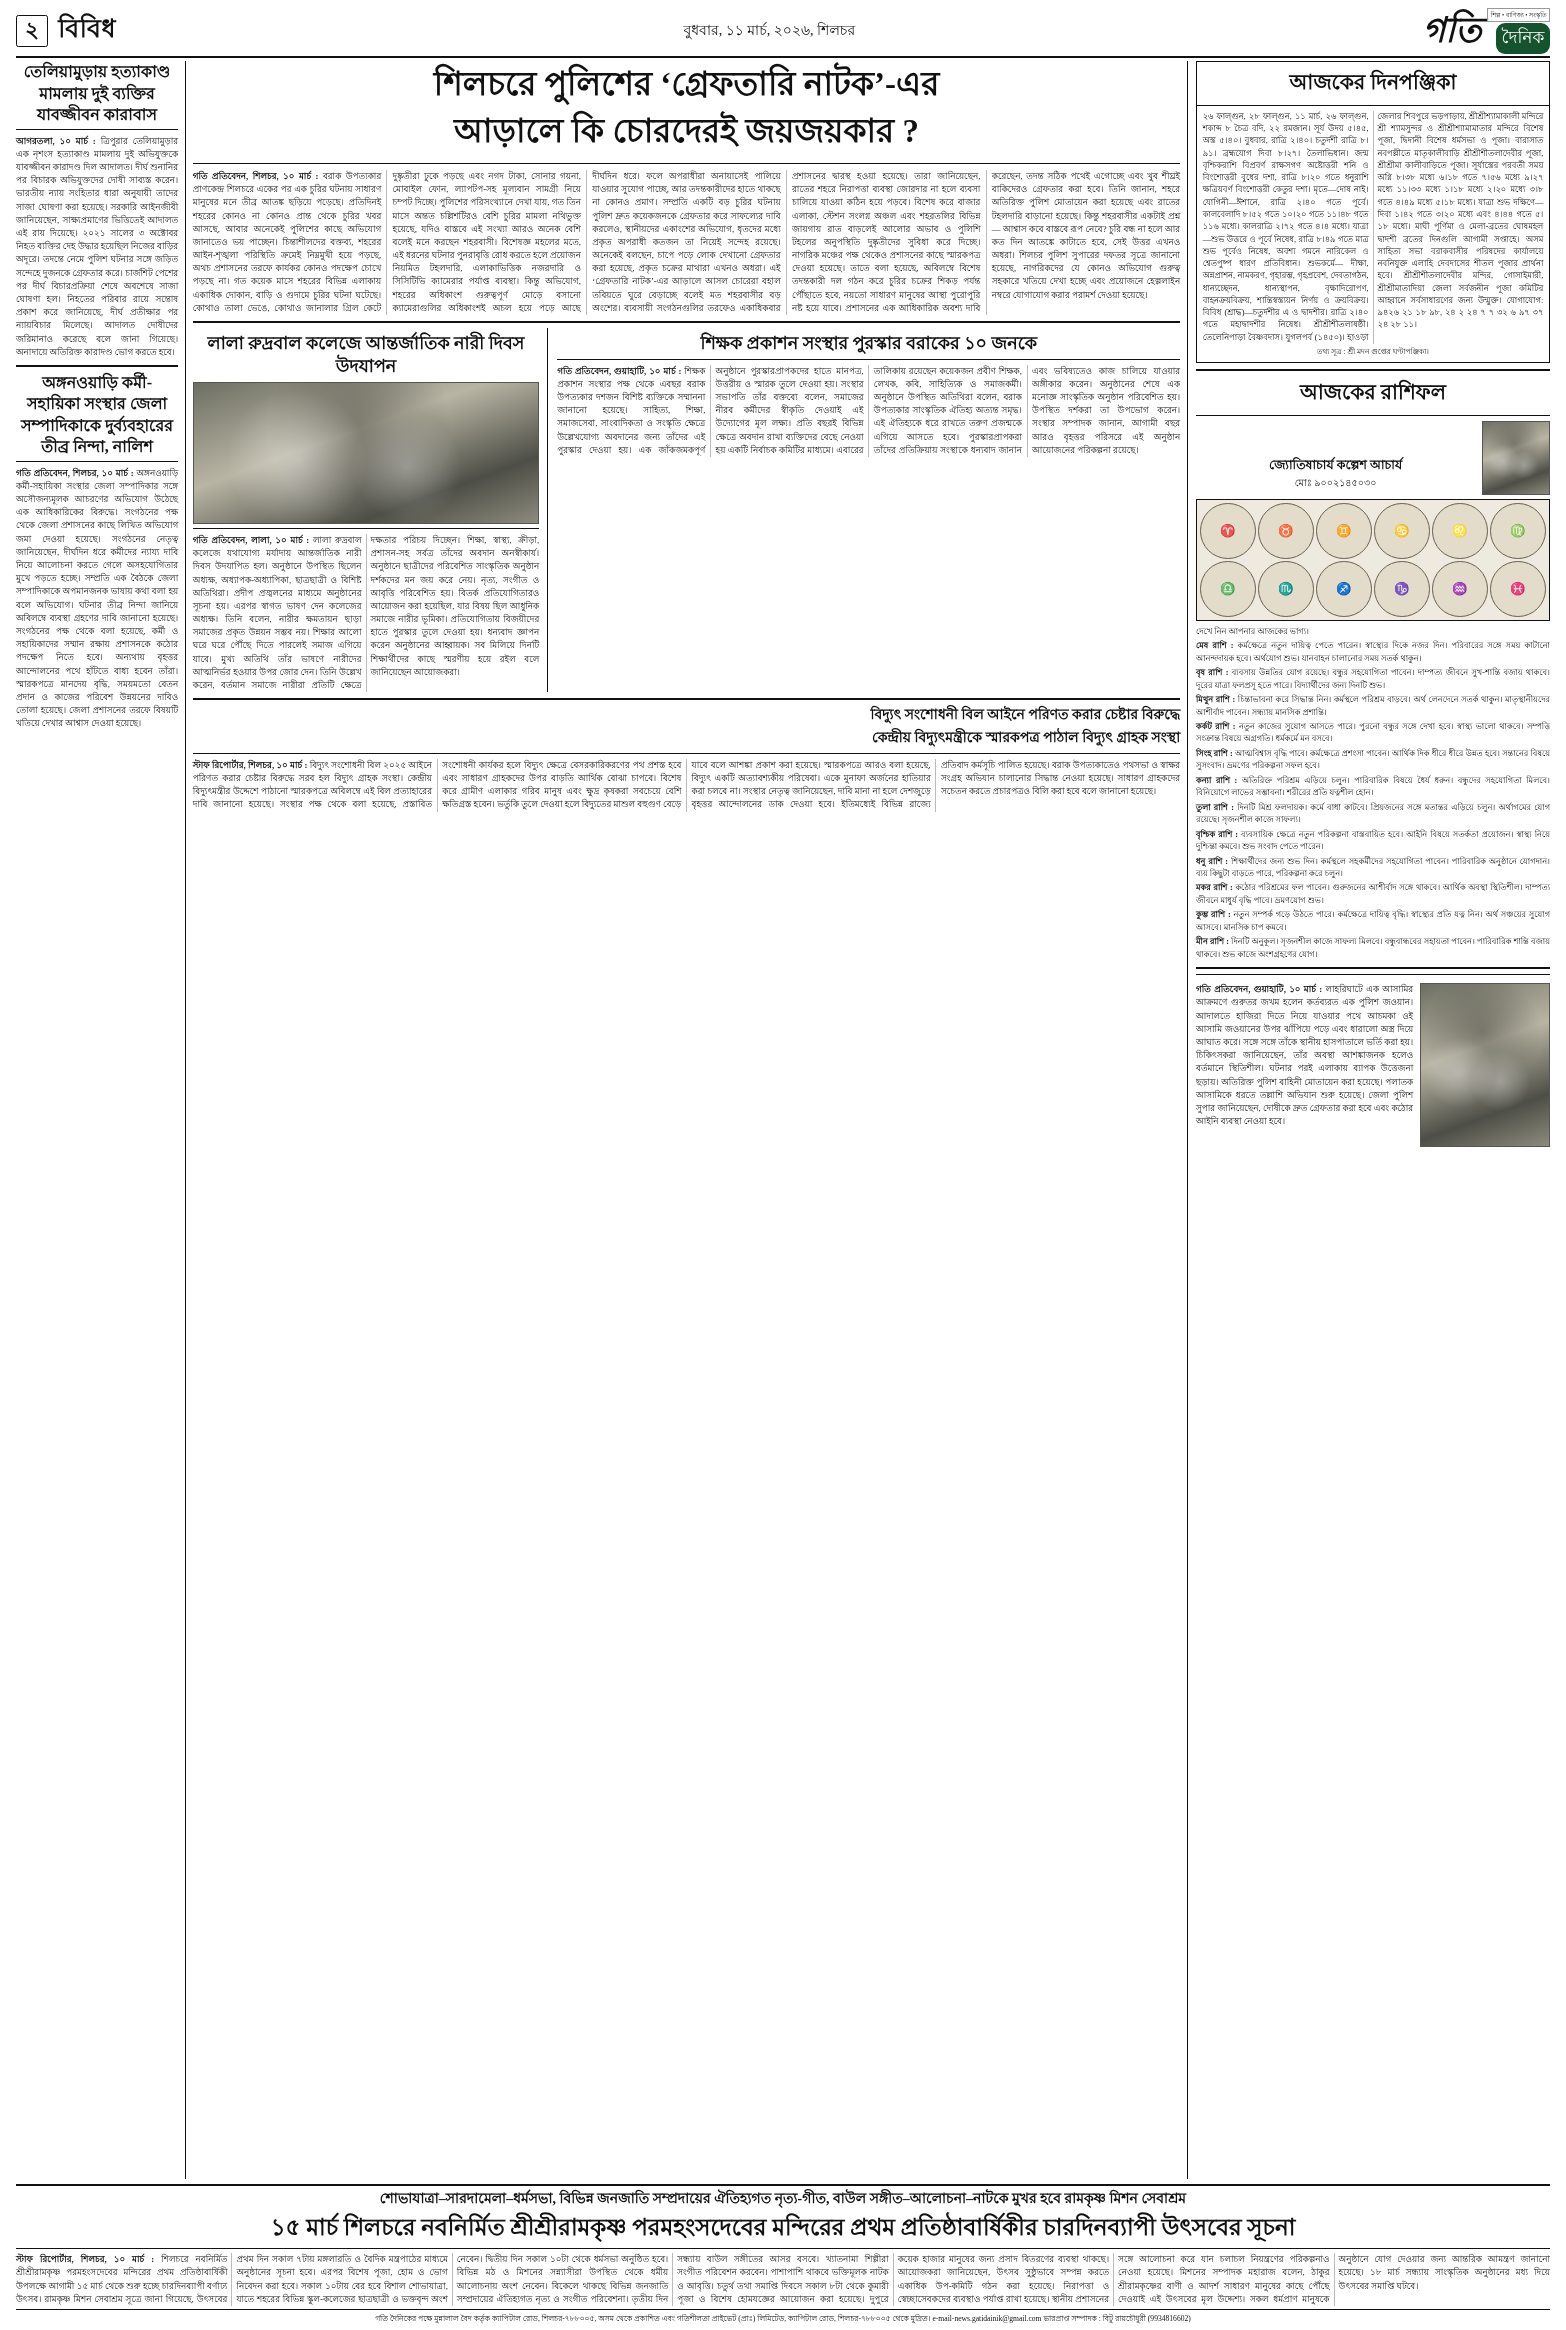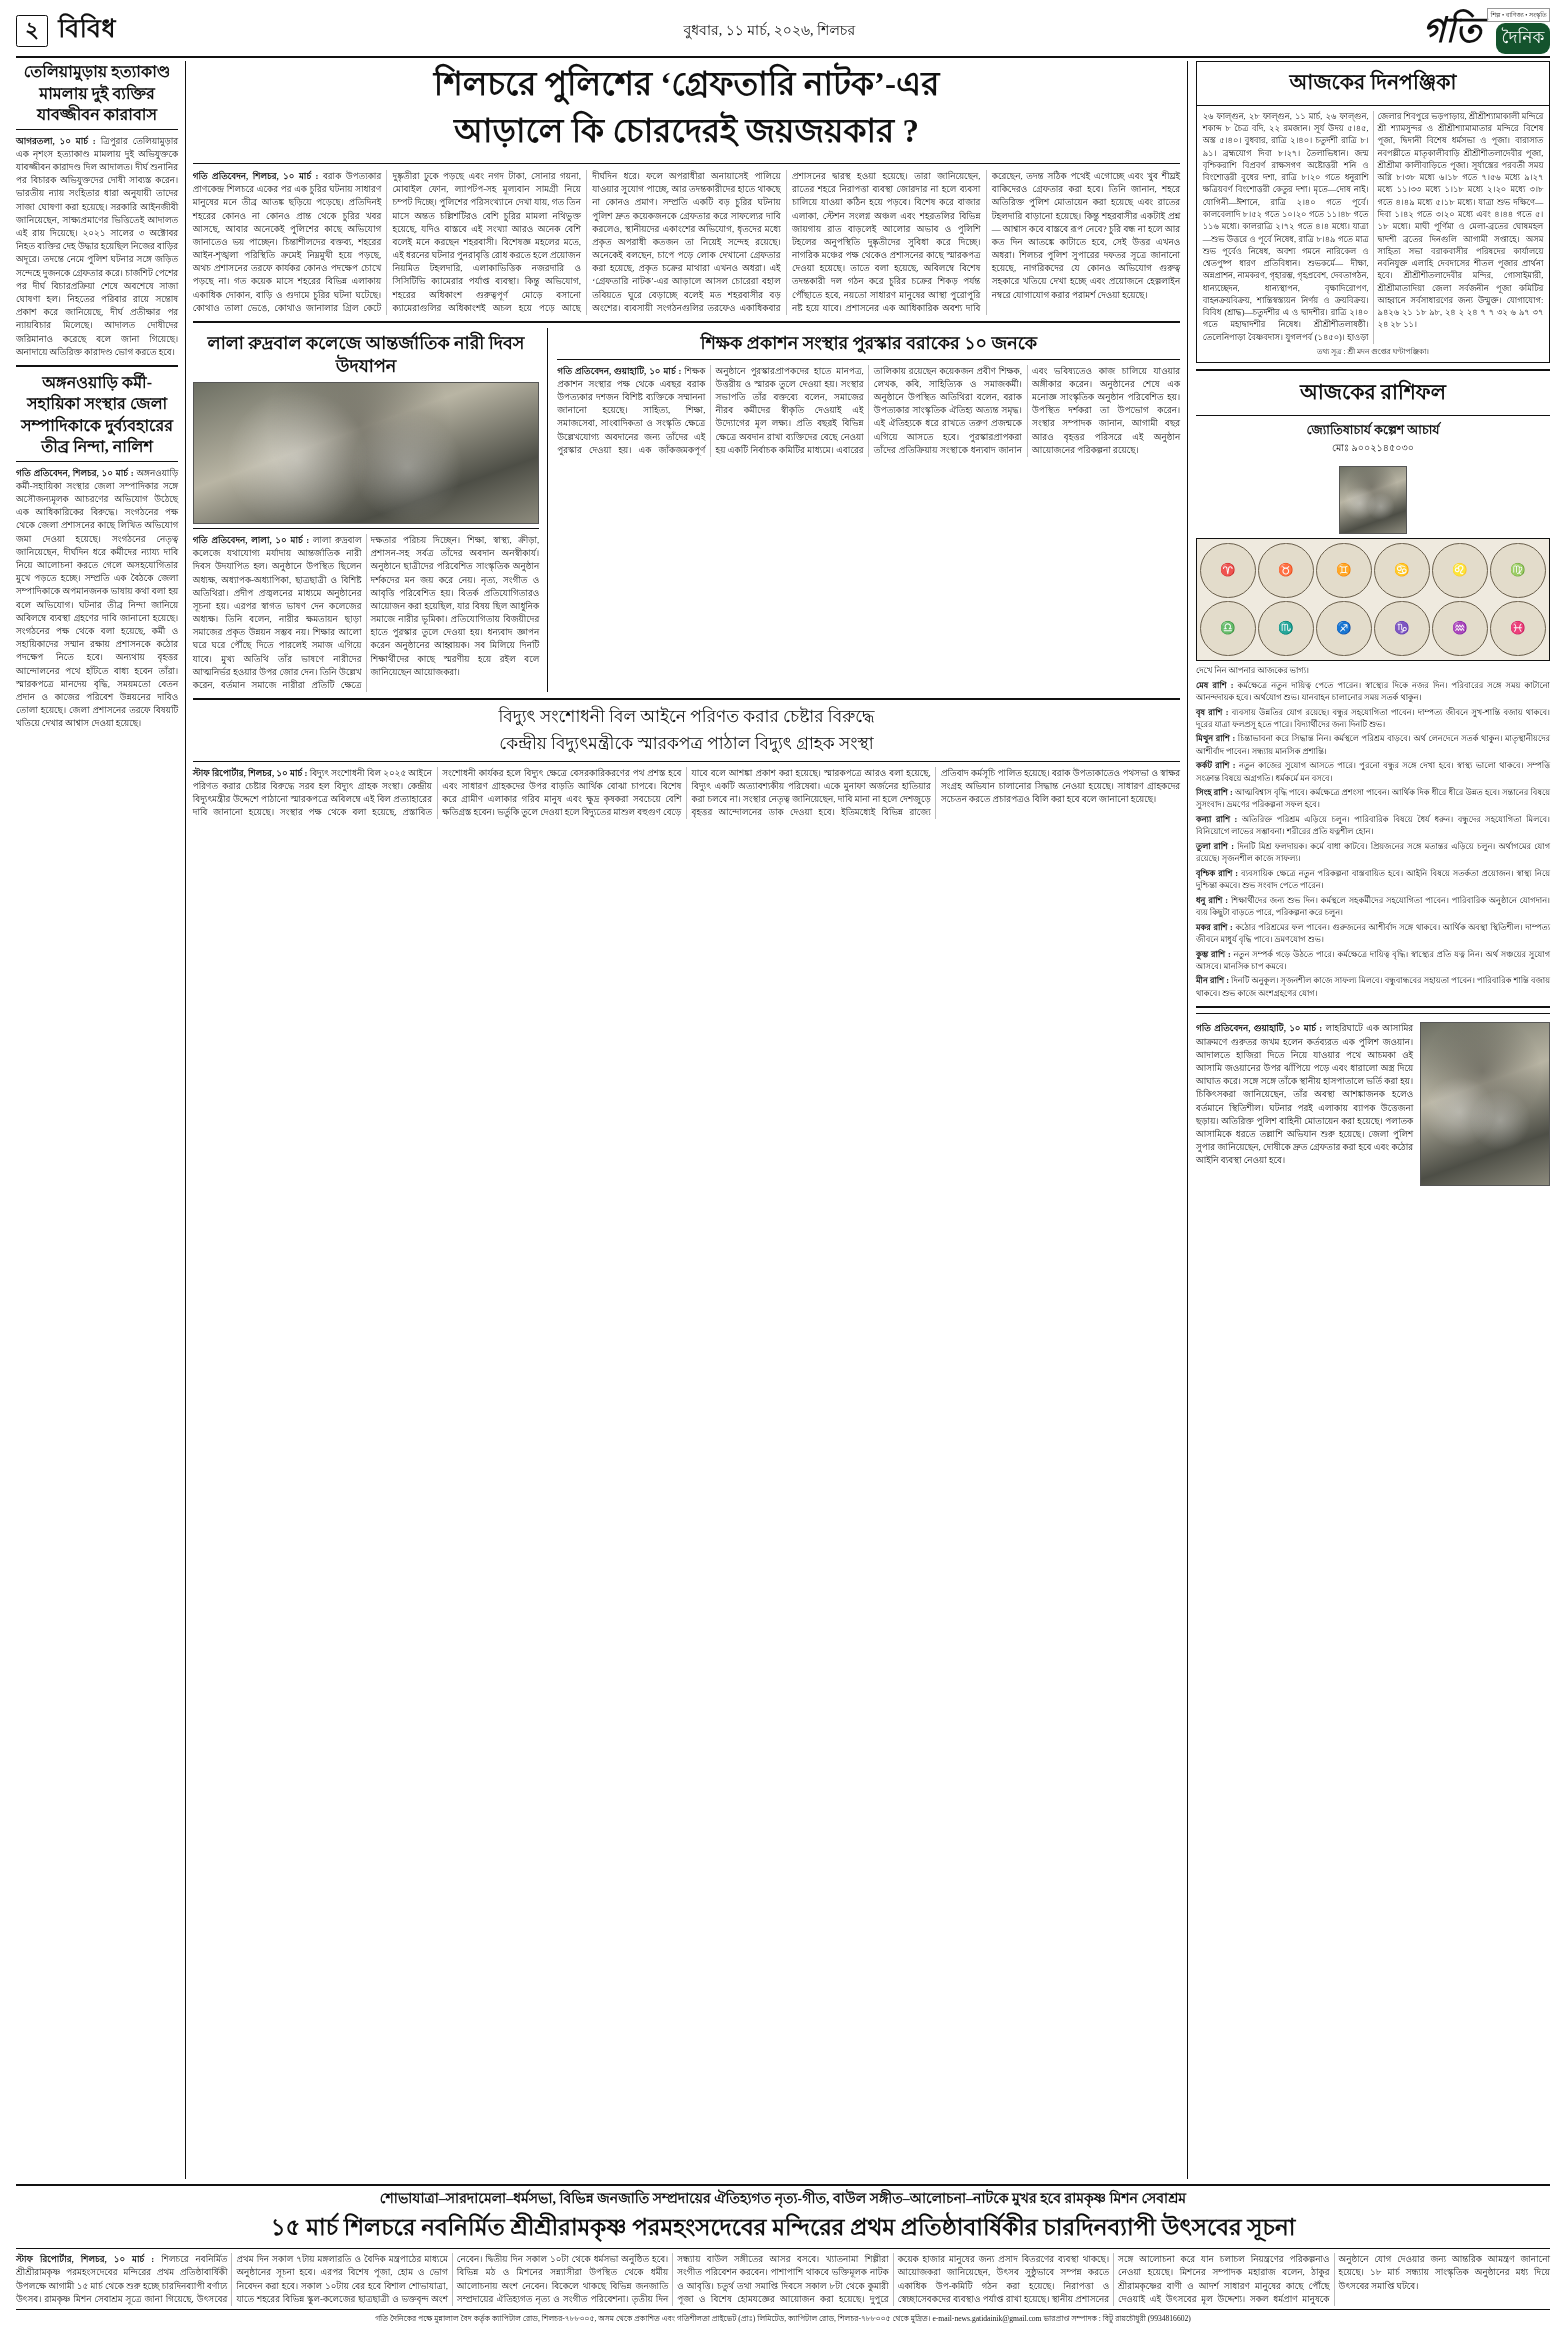--- a/index.html
+++ b/index.html
@@ -68,21 +68,21 @@
   .cols5 { column-count:5; column-gap:11.3px; column-rule:0.6px solid #bbb; }
   .cols4 { column-count:4; column-gap:10.2px; column-rule:0.6px solid #bbb; }
   .cols2 { column-count:2; column-gap:9px; column-rule:0.6px solid #bbb; }
   .cols7 { column-count:7; column-gap:9px; column-rule:0.6px solid #bbb; }
 
   .sub-head {
     font-size:17.6px; font-weight:bold; text-align:center; line-height:1.3;
     margin:3.4px 0 4.5px;
   }
   .sub-head-lg {
-    font-size:17px; font-weight:normal; text-align:center; line-height:1.3;
+    font-size:14px; font-weight:bold; text-align:right; line-height:1.3;
     margin:4.5px 0 5.7px;
   }
   .colA-head {
     font-size:16px; font-weight:bold; text-align:center; line-height:1.32;
     margin-bottom:4.5px;
   }
   .photo {
     background: linear-gradient(160deg,#6d6f63,#b9b5a4 40%,#4d4e46 75%,#8d8b7d);
     border:0.6px solid #555; position:relative; overflow:hidden;
   }
@@ -96,21 +96,21 @@
   .panchang-box { border:1.1px solid #111; padding:0 0 4.5px; }
   .panchang-title {
     font-size:20.4px; font-weight:bold; text-align:center;
     padding:4.5px 0 4.5px; border-bottom:1.1px solid #111;
   }
   .panchang-body { font-size:8.3px; line-height:1.48; text-align:justify; padding:4.5px 5.7px 0; }
 
   .rashi-title { font-size:20.4px; font-weight:bold; text-align:center; margin:5.7px 0 1.1px;}
   .rashi-sub { font-size:12.5px; font-weight:bold; text-align:center; }
   .rashi-mob { font-size:9.6px; text-align:center; margin-bottom:3.4px; }
-  .astro-head { display:flex; gap:6.8px; align-items:center;flex-direction:column; }
+  .astro-head { display:flex; gap:6.8px; align-items:flex-end; }
   .astro-photo { width:68px; height:74px; flex:0 0 68px; }
   .zodiac-grid {
     display:grid; grid-template-columns:repeat(6,1fr); gap:2.3px;
     border:1.1px solid #111; padding:3.4px; margin:4.5px 0;
     background:#efeadf;
   }
   .zod {
     aspect-ratio:1/1; border:0.6px solid #6a5f4c; border-radius:50%;
     background:#e3dccb; display:flex; align-items:center; justify-content:center;
     font-size:12.5px; color:#3a2f1d;

